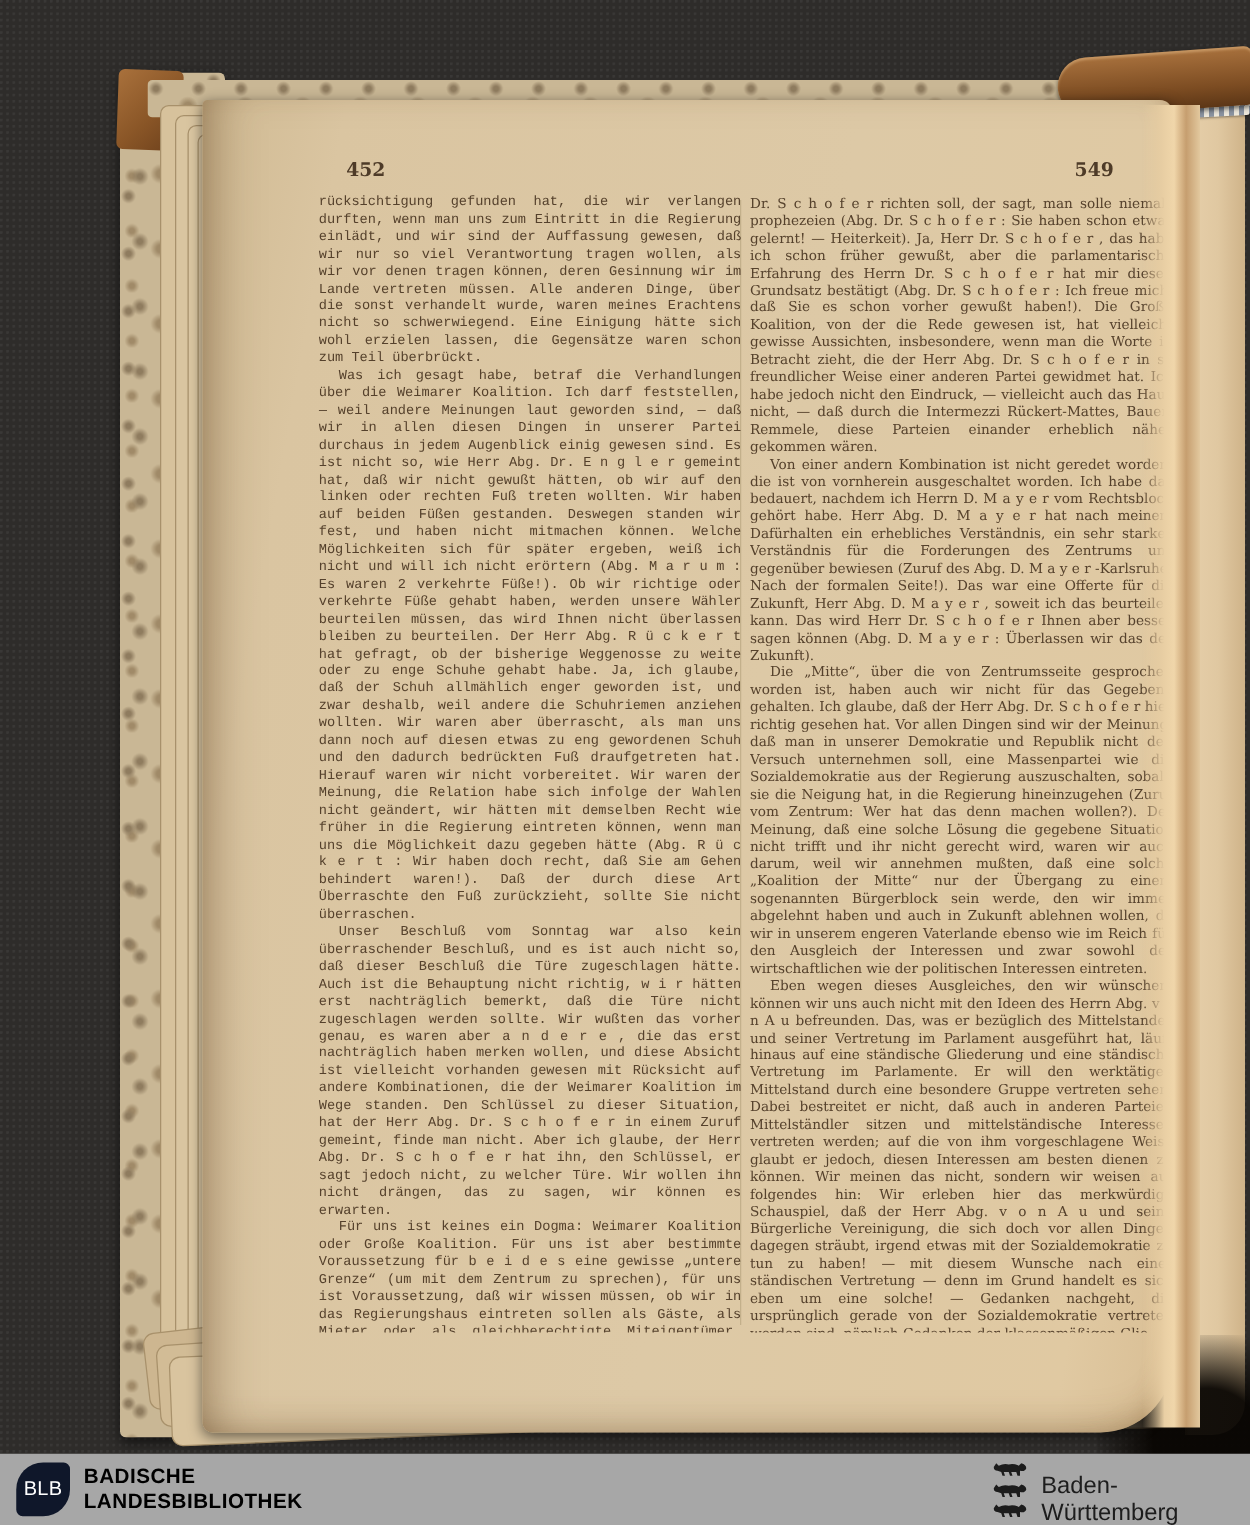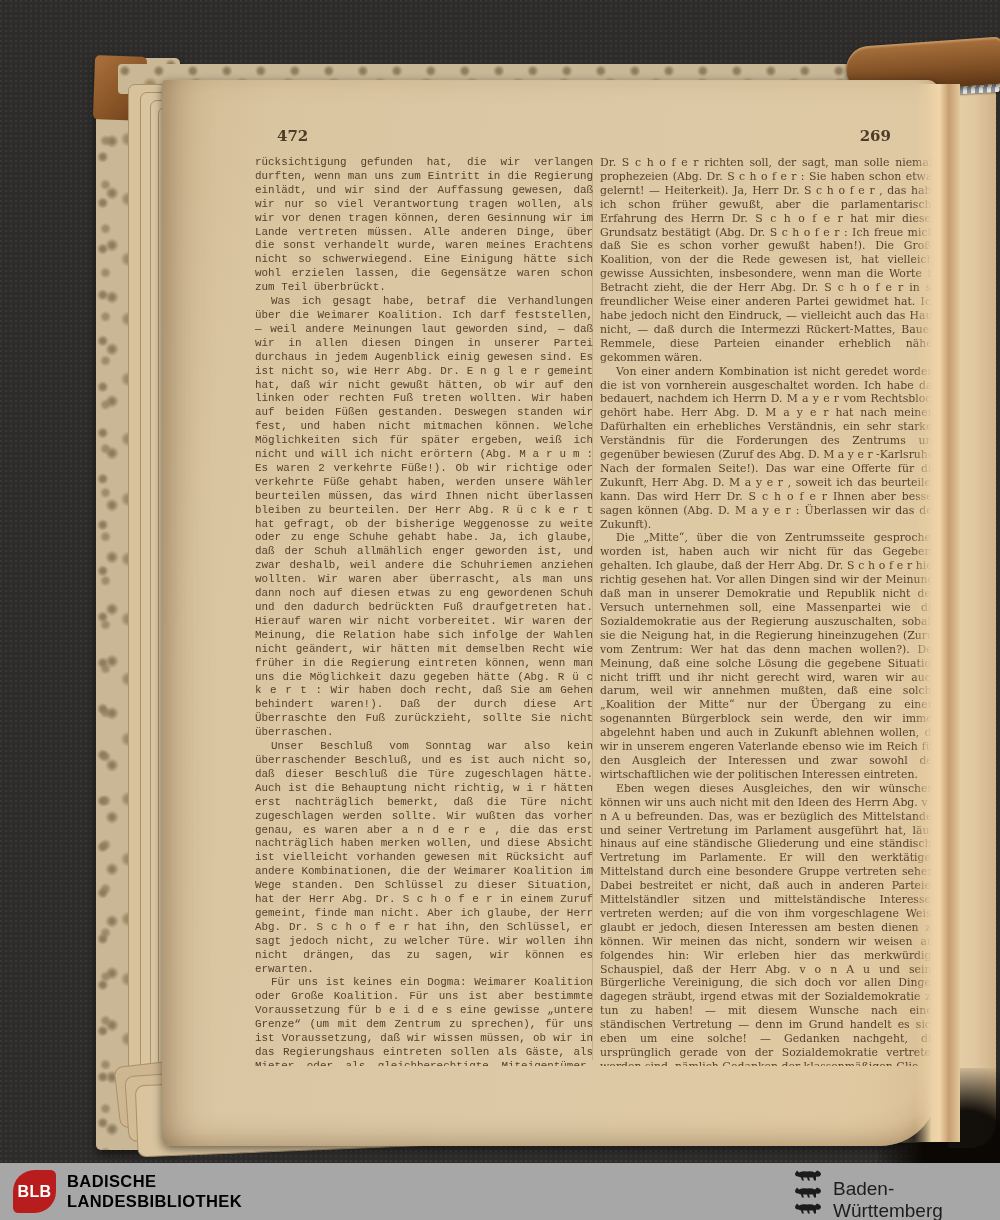--- a/index.html
+++ b/index.html
@@ -73,23 +73,23 @@
   .col { width:338px; height:910px; overflow:hidden; color:#55412c;
     font-family:"DejaVu Serif", serif; font-size:10.9px; line-height:13.9px; text-align:justify; }
   .col p { margin:0; text-indent:16px; }
   .col p:first-child { text-indent:0; }
   .col-left  { left:93px;  top:76px;font-family:Liberation Mono, monospace; }
   .col-right { left:438px; top:76px; }
   .column-rule { left:430px; top:80px; width:1px; height:900px; background:#c3b08b; }
 
   
   .footer { left:0; top:1163px; width:1000px; height:57px; background:#a7a7a7; }
-  .blb-logo { left:13px; top:7px; width:43px; height:43px; background:#b91c1c;
+  .blb-logo { left:13px; top:7px; width:43px; height:43px; background:#0f172a;
     border-radius:50% 12% 50% 12%; display:flex; align-items:center; justify-content:center;
-    color:#ffffff; font-weight:700; font-size:16px; letter-spacing:.3px; }
+    color:#ffffff; font-weight:400; font-size:16px; letter-spacing:.3px; }
   .lib-name { left:67px; top:9px; font-weight:700; font-size:16.5px; line-height:19.5px;
     letter-spacing:.4px; color:#000000; }
   .arms { left:793px; top:5px; width:30px; height:47px; display:flex; flex-direction:column; justify-content:space-between; }
   .arms svg { display:block; }
   .bw-text { left:833px; top:15px; font-size:19px; color:#1d1d1d; }
 </style>
 </head>
 <body>
 
 <div class="abs cover-left marble"></div>
@@ -106,22 +106,22 @@
 <div class="abs leather"></div>
 
 <div class="abs fan fan3"></div>
 <div class="abs fan fan2"></div>
 <div class="abs fan fan1"></div>
 
 <div class="abs corner-shadow"></div>
 
 <div class="abs main-page">
   <div class="abs page-header">
-    <span class="pagenum">472</span>
-    <span class="pagenum">269</span>
+    <span class="pagenum">452</span>
+    <span class="pagenum">549</span>
   </div>
   <div class="abs column-rule"></div>
   <div class="abs col col-left">
       <p>rücksichtigung gefunden hat, die wir verlangen durften, wenn man uns zum Eintritt in die Regierung einlädt, und wir sind der Auffassung gewesen, daß wir nur so viel Verantwortung tragen wollen, als wir vor denen tragen können, deren Gesinnung wir im Lande vertreten müssen. Alle anderen Dinge, über die sonst verhandelt wurde, waren meines Erachtens nicht so schwerwiegend. Eine Einigung hätte sich wohl erzielen lassen, die Gegensätze waren schon zum Teil überbrückt.</p>
       <p>Was ich gesagt habe, betraf die Verhandlungen über die Weimarer Koalition. Ich darf feststellen, — weil andere Meinungen laut geworden sind, — daß wir in allen diesen Dingen in unserer Partei durchaus in jedem Augenblick einig gewesen sind. Es ist nicht so, wie Herr Abg. Dr. E n g l e r gemeint hat, daß wir nicht gewußt hätten, ob wir auf den linken oder rechten Fuß treten wollten. Wir haben auf beiden Füßen gestanden. Deswegen standen wir fest, und haben nicht mitmachen können. Welche Möglichkeiten sich für später ergeben, weiß ich nicht und will ich nicht erörtern (Abg. M a r u m : Es waren 2 verkehrte Füße!). Ob wir richtige oder verkehrte Füße gehabt haben, werden unsere Wähler beurteilen müssen, das wird Ihnen nicht überlassen bleiben zu beurteilen. Der Herr Abg. R ü c k e r t hat gefragt, ob der bisherige Weggenosse zu weite oder zu enge Schuhe gehabt habe. Ja, ich glaube, daß der Schuh allmählich enger geworden ist, und zwar deshalb, weil andere die Schuhriemen anziehen wollten. Wir waren aber überrascht, als man uns dann noch auf diesen etwas zu eng gewordenen Schuh und den dadurch bedrückten Fuß draufgetreten hat. Hierauf waren wir nicht vorbereitet. Wir waren der Meinung, die Relation habe sich infolge der Wahlen nicht geändert, wir hätten mit demselben Recht wie früher in die Regierung eintreten können, wenn man uns die Möglichkeit dazu gegeben hätte (Abg. R ü c k e r t : Wir haben doch recht, daß Sie am Gehen behindert waren!). Daß der durch diese Art Überraschte den Fuß zurückzieht, sollte Sie nicht überraschen.</p>
       <p>Unser Beschluß vom Sonntag war also kein überraschender Beschluß, und es ist auch nicht so, daß dieser Beschluß die Türe zugeschlagen hätte. Auch ist die Behauptung nicht richtig, w i r hätten erst nachträglich bemerkt, daß die Türe nicht zugeschlagen werden sollte. Wir wußten das vorher genau, es waren aber a n d e r e , die das erst nachträglich haben merken wollen, und diese Absicht ist vielleicht vorhanden gewesen mit Rücksicht auf andere Kombinationen, die der Weimarer Koalition im Wege standen. Den Schlüssel zu dieser Situation, hat der Herr Abg. Dr. S c h o f e r in einem Zuruf gemeint, finde man nicht. Aber ich glaube, der Herr Abg. Dr. S c h o f e r hat ihn, den Schlüssel, er sagt jedoch nicht, zu welcher Türe. Wir wollen ihn nicht drängen, das zu sagen, wir können es erwarten.</p>
       <p>Für uns ist keines ein Dogma: Weimarer Koalition oder Große Koalition. Für uns ist aber bestimmte Voraussetzung für b e i d e s eine gewisse „untere Grenze“ (um mit dem Zentrum zu sprechen), für uns ist Voraussetzung, daß wir wissen müssen, ob wir in das Regierungshaus eintreten sollen als Gäste, als Mieter oder als gleichberechtigte Miteigentümer. Nur dieses letztere halten wir für möglich (Abg. R ü c k e r t : Darf man erfahren, welches die unterste Grenze ist?). Wenn Zentrum und Sozialdemokratie eins sein werden über das, was sie beide wollen, bezüglich der einen oder anderen Koalition, dürfen Sie wieder mit uns reden. Ich habe keine Absicht den Propheten zu spielen. Ich bin der Meinung, daß man sich nach der Erfahrung des Herrn</p>
     </div>
   <div class="abs col col-right">
       <p>Dr. S c h o f e r richten soll, der sagt, man solle niemals prophezeien (Abg. Dr. S c h o f e r : Sie haben schon etwas gelernt! — Heiterkeit). Ja, Herr Dr. S c h o f e r , das habe ich schon früher gewußt, aber die parlamentarische Erfahrung des Herrn Dr. S c h o f e r hat mir diesen Grundsatz bestätigt (Abg. Dr. S c h o f e r : Ich freue mich, daß Sie es schon vorher gewußt haben!). Die Große Koalition, von der die Rede gewesen ist, hat vielleicht gewisse Aussichten, insbesondere, wenn man die Worte in Betracht zieht, die der Herr Abg. Dr. S c h o f e r in so freundlicher Weise einer anderen Partei gewidmet hat. Ich habe jedoch nicht den Eindruck, — vielleicht auch das Haus nicht, — daß durch die Intermezzi Rückert-Mattes, Bauer-Remmele, diese Parteien einander erheblich näher gekommen wären.</p>

